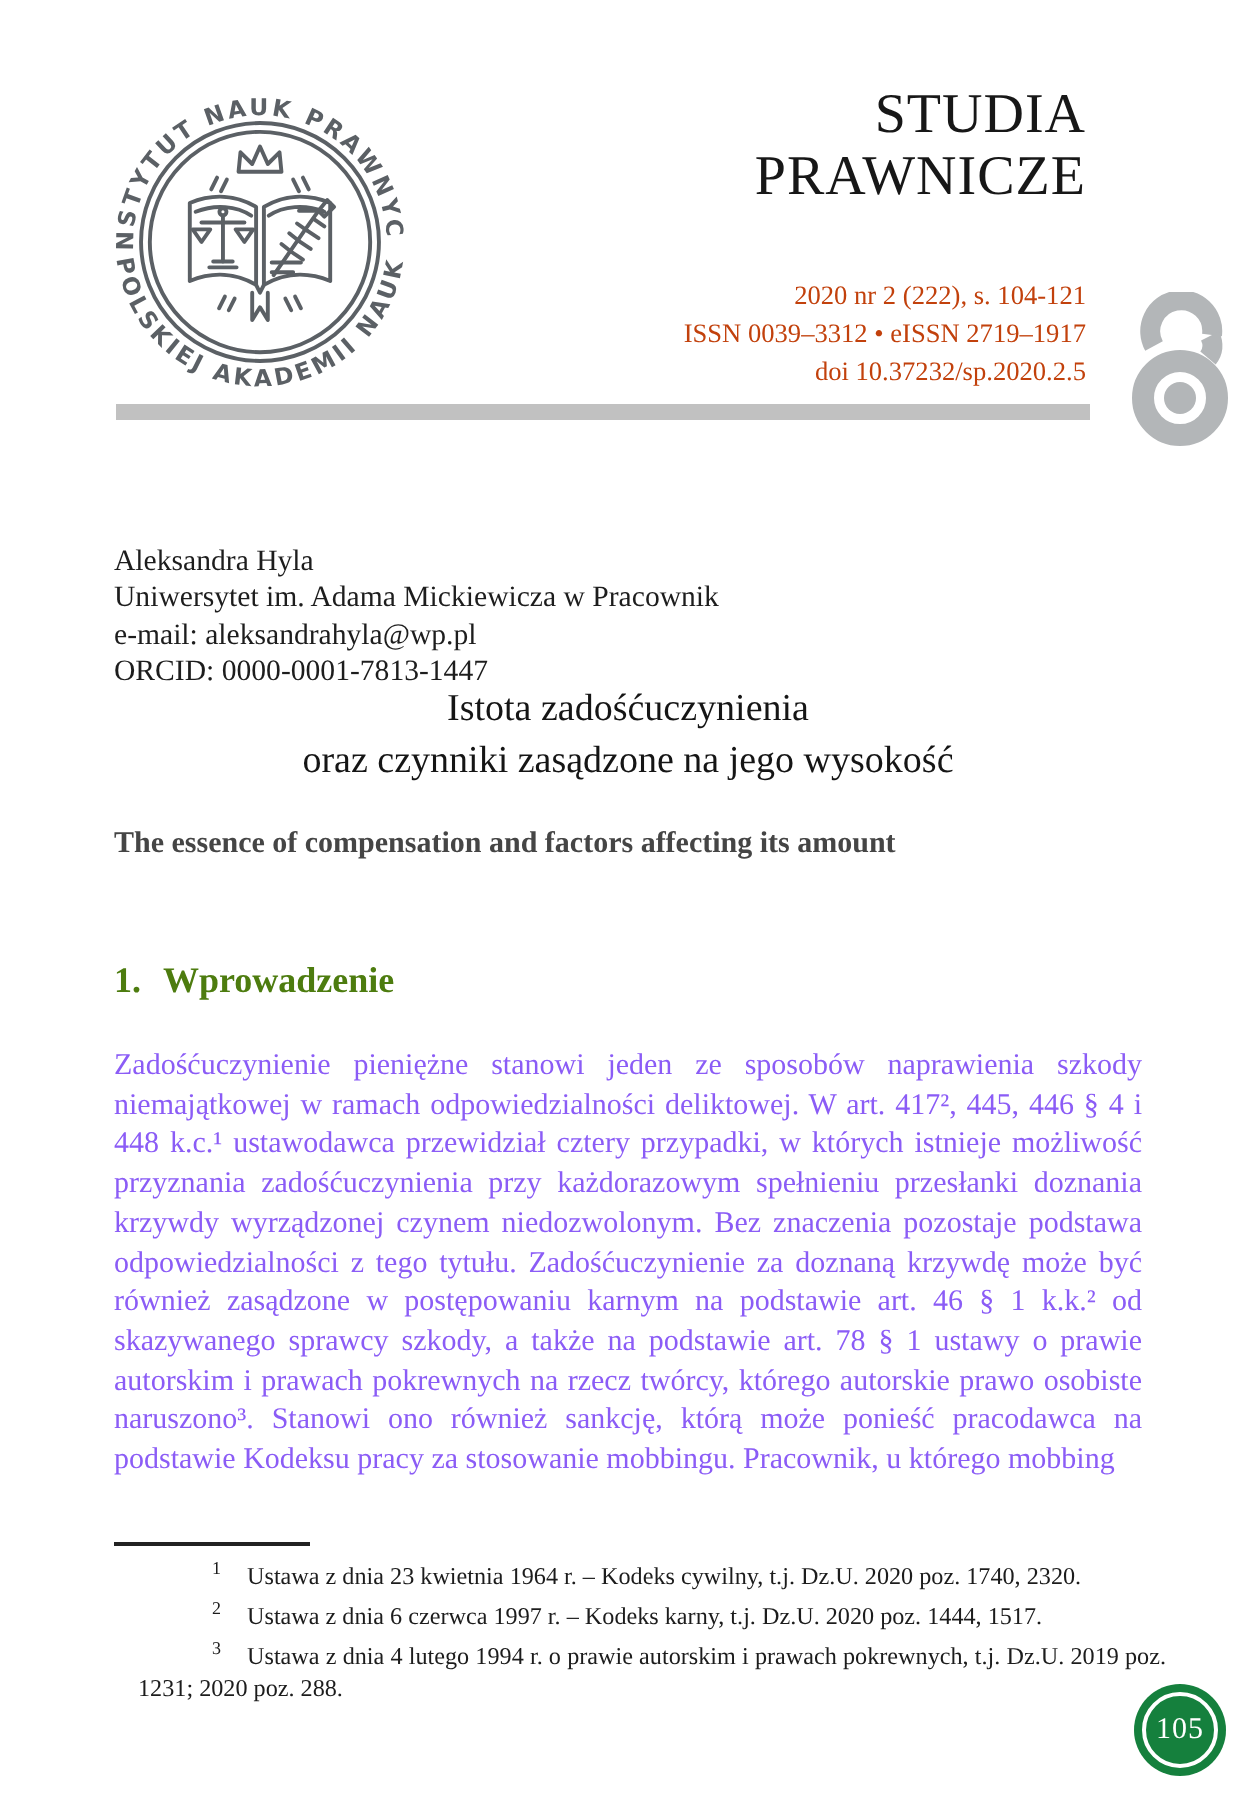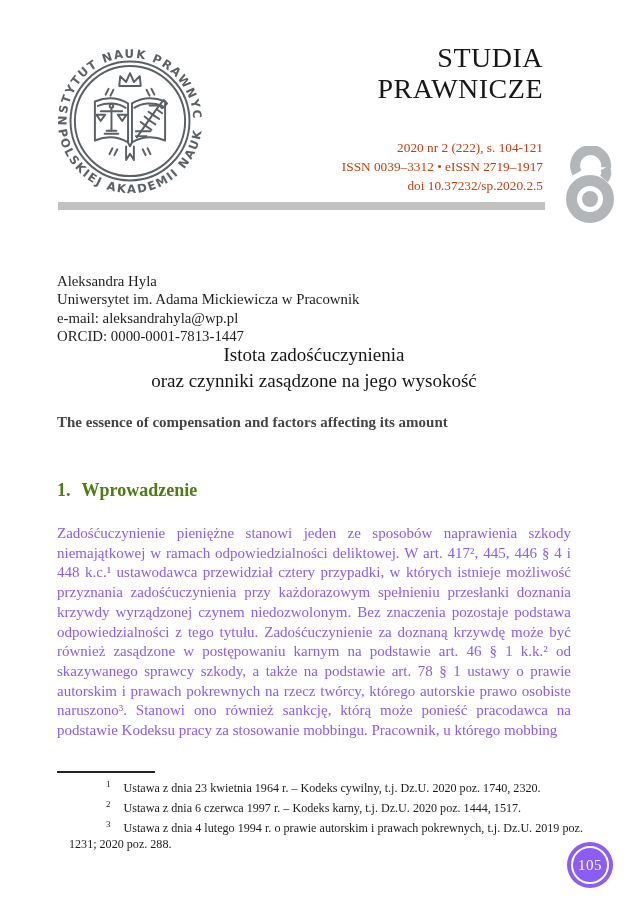--- a/index.html
+++ b/index.html
@@ -50,21 +50,21 @@
   .footnote-rule{position:absolute;left:57px;top:771px;width:98px;height:2px;background:#222;}
   .footnotes{
     position:absolute;left:57px;top:776px;width:514px;
     font-size:12.1px;line-height:16px;text-align:justify;color:#1c1c1c;margin-left:12px;
   }
   .footnote{text-indent:37px;}
   .fn-marker{font-size:9px;margin-right:13px;}
   
   .page-badge{
     position:absolute;top:842px;right:14px;width:46px;height:46px;
-    border-radius:50%;background:#8b5cf6;
+    border-radius:50%;background:#15803d;
     display:flex;align-items:center;justify-content:center;
   }
   .page-badge::before{
     content:"";position:absolute;inset:4px;border:2.5px solid #fff;border-radius:50%;
   }
   .page-badge span{color:#fff;font-size:15px;letter-spacing:0.5px;}
   
   .logo-stroke{stroke:#5b6065;fill:none;stroke-width:2;stroke-linecap:round;stroke-linejoin:round;}
   .logo-text{fill:#5b6065;font-family:"DejaVu Sans", sans-serif;font-weight:bold;}
 </style>

